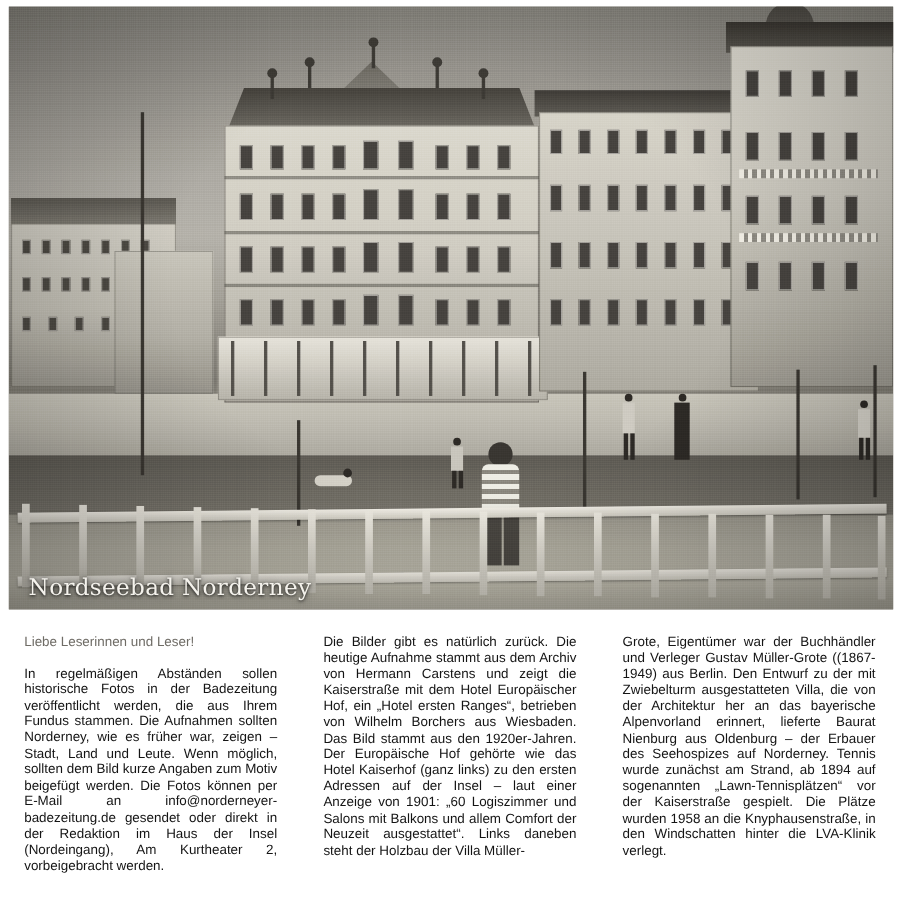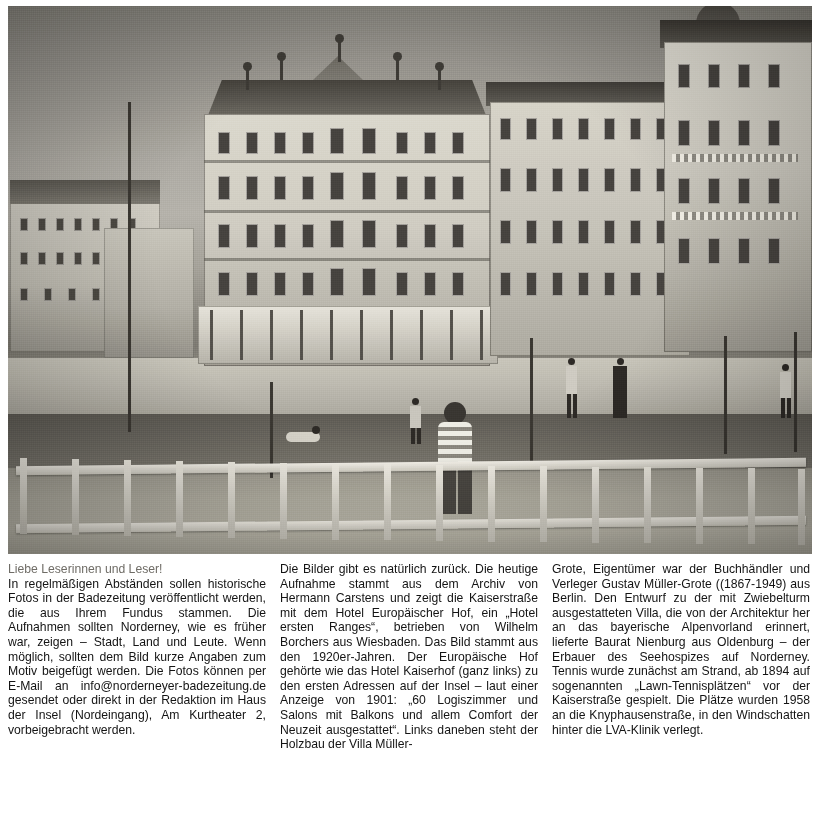--- a/index.html
+++ b/index.html
@@ -282,21 +282,21 @@
     width: 804px;
   }
   .col {
     width: 258px;
     font-size: 12.2px;
     line-height: 14.6px;
     text-align: justify;
     color: #141414;
     hyphens: auto;
   }
-  .col p { margin: 0; }
+  .col p { margin: 14px; }
   .intro-line {
     color: #6f6c66;
     margin: 0 0 0 0;
   }
 </style>
 </head>
 <body>
 
 <div class="page">
 
@@ -512,20 +512,21 @@
         <div class="slat" style="left:628px;top:9px;height:76px"></div>
         <div class="slat" style="left:680px;top:10px;height:76px"></div>
         <div class="slat" style="left:732px;top:10px;height:76px"></div>
         <div class="slat" style="left:782px;top:11px;height:76px"></div>
       </div>
 
       <div class="grain"></div>
       <div class="vignette"></div>
     </div>
 
+    <div class="photo-caption">Nordseebad Norderney</div>
   </div>
 
   <div class="columns">
     <div class="col">
       <p class="intro-line">Liebe Leserinnen und Leser!</p>
       <p>In regelmäßigen Abständen sollen historische Fotos in der Badezeitung veröffentlicht werden, die aus Ihrem Fundus stammen. Die Aufnahmen sollten Norderney, wie es früher war, zeigen – Stadt, Land und Leute. Wenn möglich, sollten dem Bild kurze Angaben zum Motiv beigefügt werden. Die Fotos können per E-Mail an  info@norderneyer-badezeitung.de gesendet oder direkt in der Redaktion im Haus der Insel (Nordeingang), Am Kurtheater 2, vorbeigebracht werden.</p>
     </div>
     <div class="col">
       <p>Die Bilder gibt es natürlich zurück. Die heutige Aufnahme stammt aus dem Archiv von Hermann Carstens und zeigt die Kaiserstraße mit dem Hotel Europäischer Hof, ein „Hotel ersten Ranges“, betrieben von Wilhelm Borchers aus Wiesbaden. Das Bild stammt aus den 1920er-Jahren. Der Europäische Hof gehörte wie das Hotel Kaiserhof (ganz links) zu den ersten Adressen auf der Insel – laut einer Anzeige von 1901: „60 Logiszimmer und Salons mit Balkons und allem Comfort der Neuzeit ausgestattet“. Links daneben steht der Holzbau der Villa Müller-</p>
     </div>

